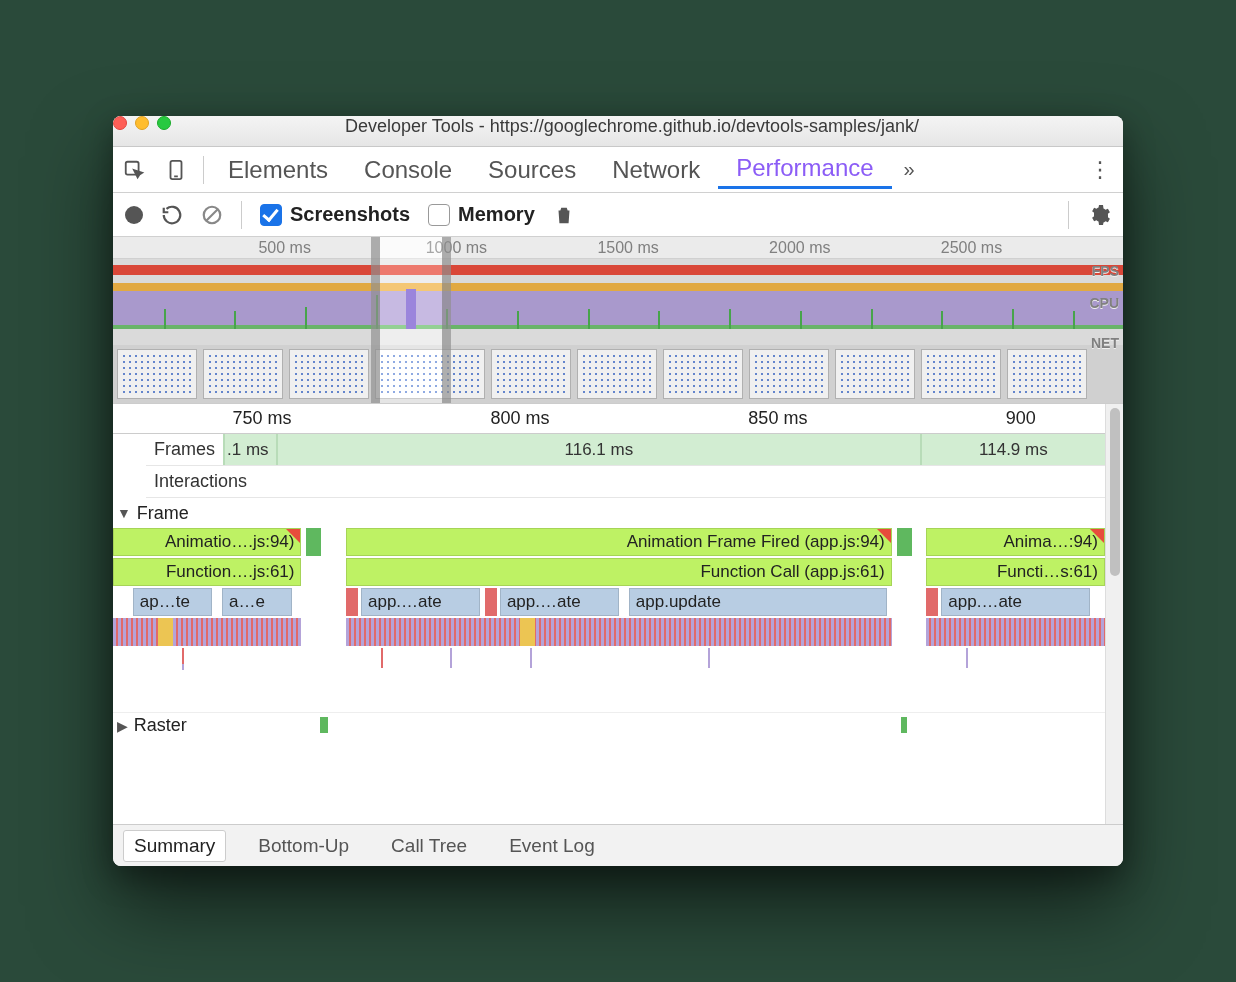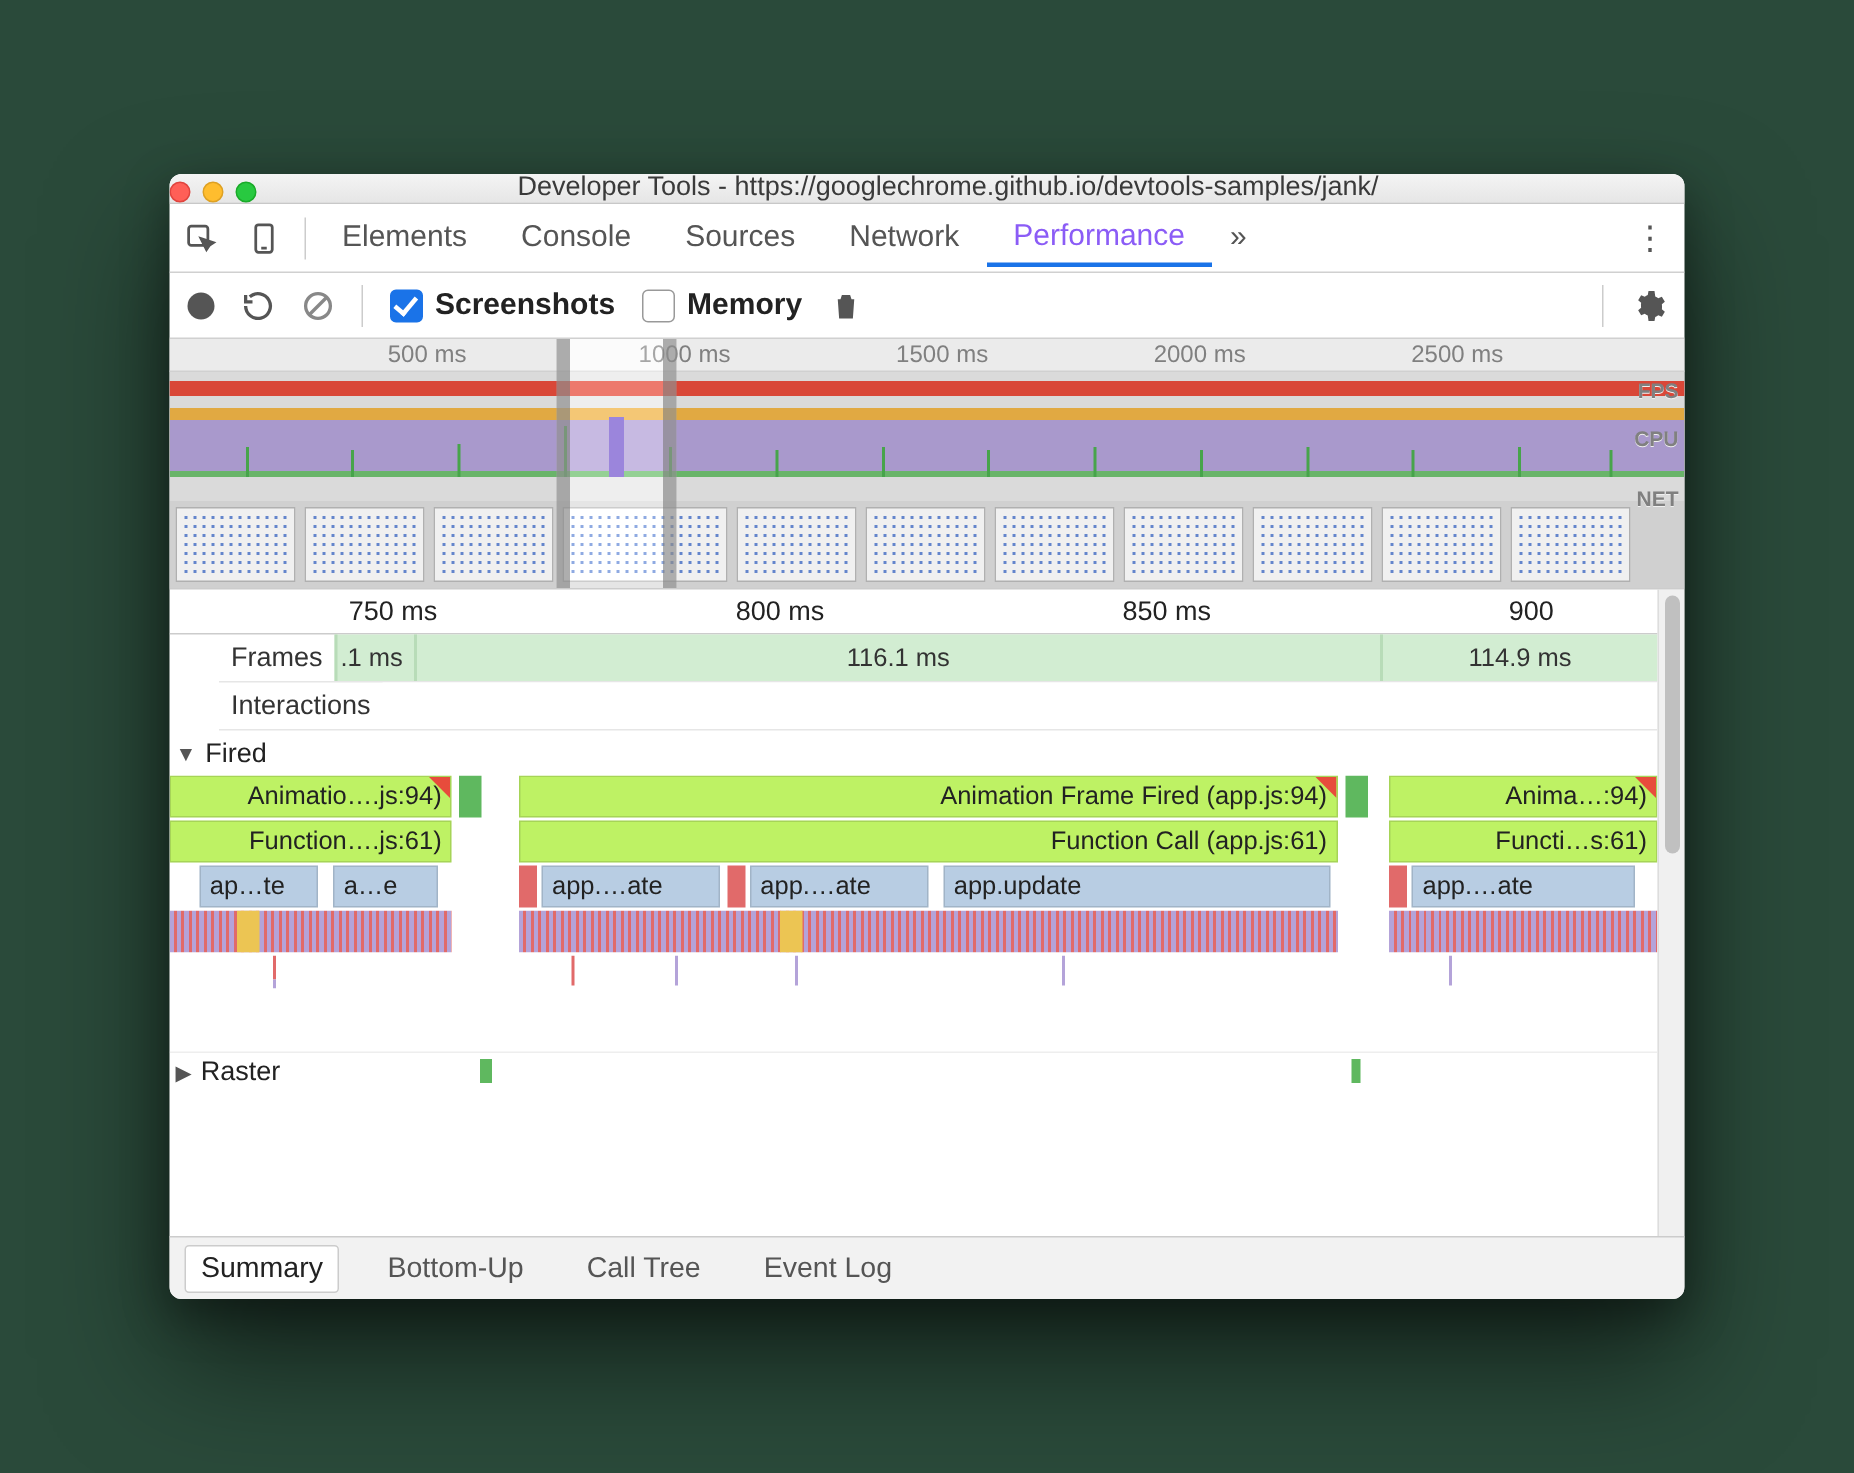--- a/index.html
+++ b/index.html
@@ -14,44 +14,44 @@
     background: #fff;
     border-radius: 8px;
     box-shadow: 0 40px 80px rgba(0,0,0,.55), 0 10px 30px rgba(0,0,0,.35);
     overflow: hidden;
     display: flex; flex-direction: column;
     font-size: 18px;
     color: #333;
   }
   
   .titlebar {
-    height: 20px;
+    height: 31px;
     background: linear-gradient(#f4f4f4,#e6e6e6);
     border-bottom: 1px solid #c8c8c8;
-    display: flex; align-items: flex-end;
+    display: flex; align-items: flex-start;
     padding: 0 0;
     gap: 10px;
   }
   .traffic { display:flex; gap:8px; }
   .dot { width:14px; height:14px; border-radius:50%; }
   .dot.red{background:#ff5f57;border:1px solid #e0443e;}
   .dot.yellow{background:#ffbd2e;border:1px solid #dea123;}
   .dot.green{background:#28c940;border:1px solid #1aab29;}
   .title { flex:1; text-align:center; font-size:18px; color:#3a3a3a; white-space:nowrap; overflow:hidden; text-overflow:ellipsis; padding-right:40px;}
   
   .tabstrip {
     height: 46px;
     display:flex; align-items:center;
     border-bottom: 1px solid #d0d0d0;
     color:#555;
   }
   .tabstrip .tool { width:42px; display:flex; align-items:center; justify-content:center; height:100%; }
   .tabstrip .sep { width:1px; height:28px; background:#ccc; margin:0 6px;}
   .tablist { display:flex; gap:0; align-items:center; }
-  .tab { padding: 16px 18px; height:38px; display:flex; align-items:center; font-size:20px; color:#555; cursor:pointer; }
+  .tab { padding: 16px 18px; height:38px; display:flex; align-items:center; font-size:24px; color:#555; cursor:pointer; }
   .tab.active { color:#8b5cf6; border-bottom:3px solid #1a73e8; }
   .chev { margin-left:12px; font-size:20px; color:#555;}
   .kebab { margin-left:auto; margin-right:10px; font-size:22px; color:#555; letter-spacing:2px;}
   
   .toolbar {
     height:44px;
     display:flex; align-items:center;
     gap:18px;
     padding:0 12px;
     border-bottom:1px solid #d0d0d0;
@@ -263,21 +263,21 @@
           <div class="frame-seg" style="width:73%">116.1 ms</div>
           <div class="frame-seg" style="width:21%">114.9 ms</div>
         </div>
       </div>
       <div class="row">
         <div class="row-label">Interactions</div>
         <div class="interactions-track"></div>
       </div>
       <div class="section-hdr">
         <span class="tri">▼</span>
-        <span>Fired</span>
+        <span>Frame</span>
       </div>
 
       <div class="flame">
 
         <div class="lane" style="top:0">
           <div class="bar y" style="left:0;width:19%">
               <span>Animatio….js:94)</span>
               <span class="corner"></span>
             </div>
           <div class="bar g" style="left:19.5%;width:1.5%"></div>

